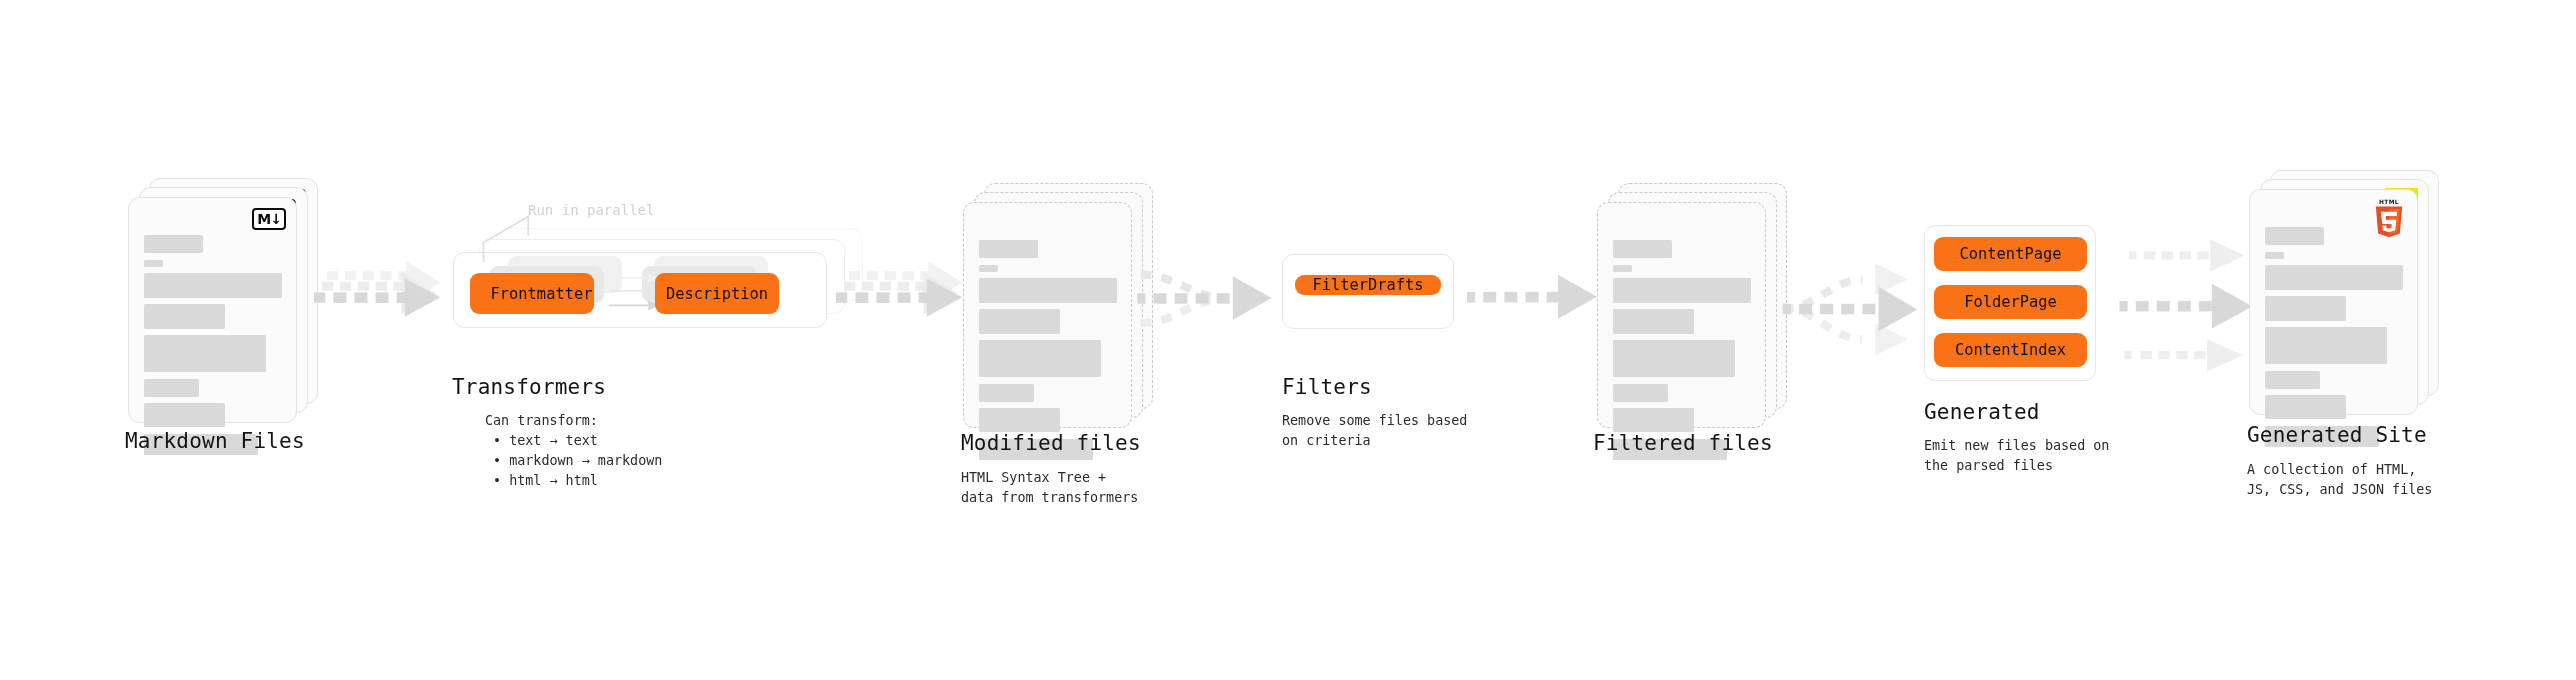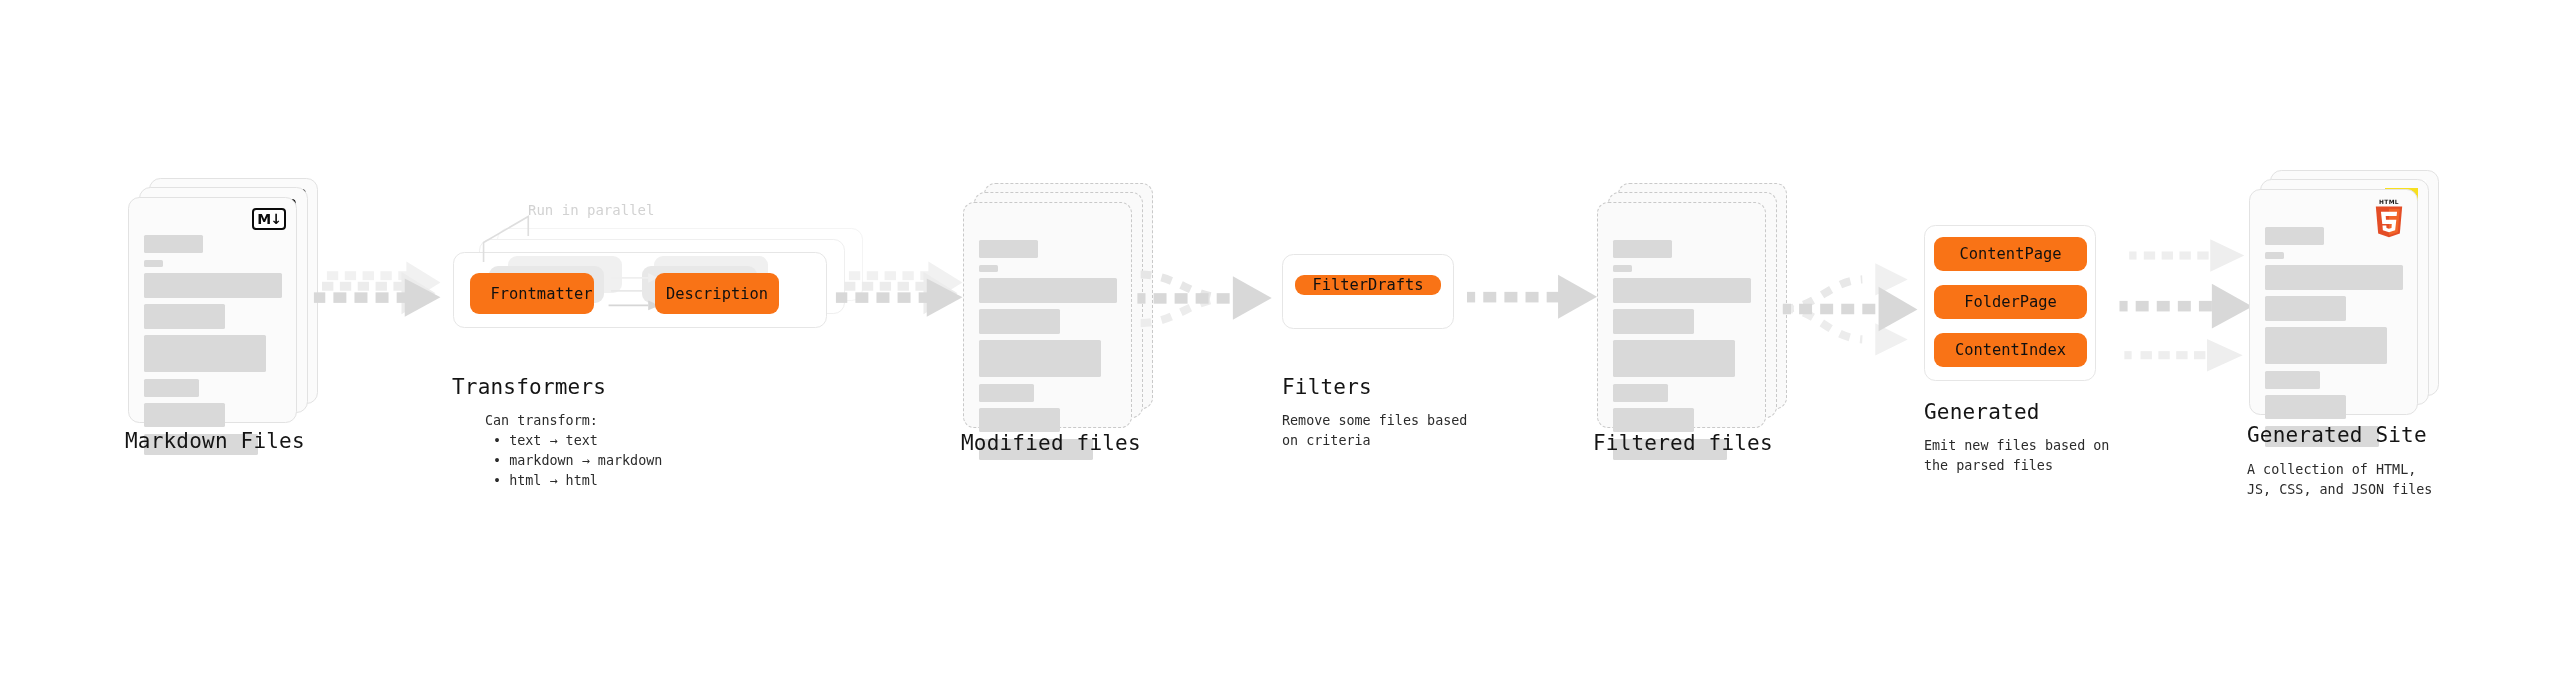--- a/index.html
+++ b/index.html
@@ -247,20 +247,22 @@
         <div class="ln" style="width:138px;height:24.4px;"></div>
         <div class="ln" style="width:81px;height:24.4px;"></div>
         <div class="ln" style="width:122px;height:37px;"></div>
         <div class="ln" style="width:55px;height:18px;"></div>
         <div class="ln" style="width:81px;height:24.4px;"></div>
         <div class="ln" style="width:114px;height:21px;"></div>
       </div>
     </div>
   </div>
   <div class="title" style="left:961px; top:431px;">Modified files</div>
+  <div class="subtitle" style="left:961px; top:468px;">HTML Syntax Tree +
+data from transformers</div>
 
   <svg class="arrow-layer" style="left:1134px; top:260px; width:150px; height:89px;" viewBox="0 0 185 110" width="150" height="89">
     <path d="M 8 18 C 50 18 70 45 110 47" fill="none" stroke="#e6e6e6" stroke-width="10" stroke-dasharray="13 13" stroke-linecap="butt"></path>
     <path d="M 8 78 C 50 78 70 50 110 47" fill="none" stroke="#ececec" stroke-width="10" stroke-dasharray="13 13" stroke-linecap="butt"></path>
     <g fill="#d8d8d8">
       <rect x="4" y="41" width="10" height="13"></rect>
       <rect x="24" y="41" width="16" height="13"></rect>
       <rect x="50" y="41" width="16" height="13"></rect>
       <rect x="76" y="41" width="16" height="13"></rect>
       <rect x="102" y="41" width="16" height="13"></rect>

